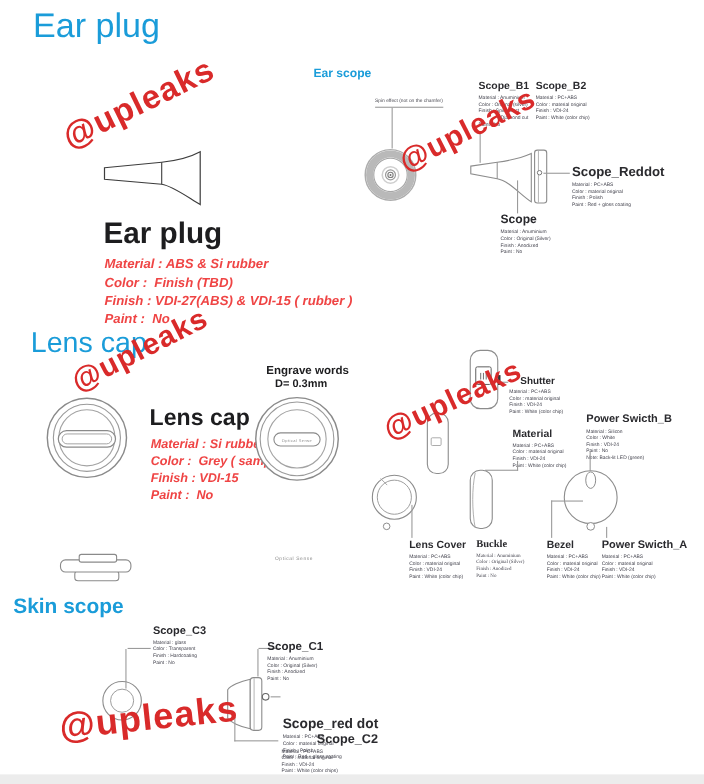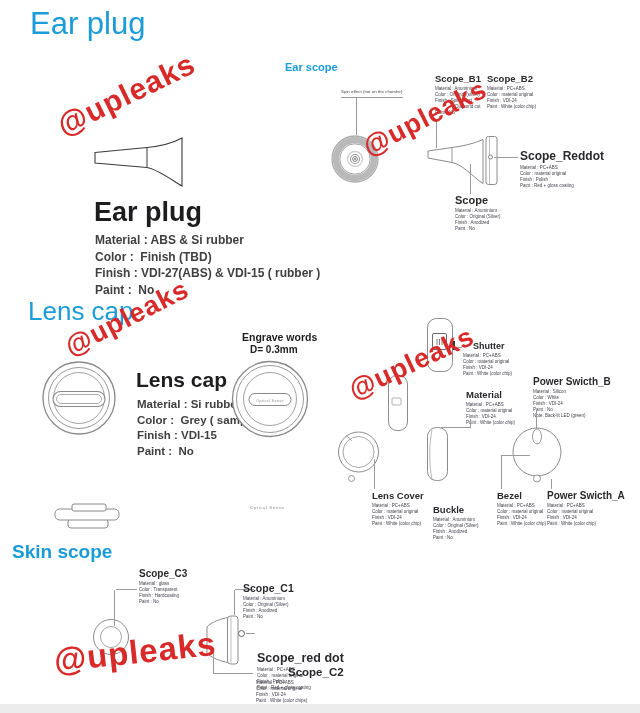--- a/index.html
+++ b/index.html
@@ -1,21 +1,21 @@
 <!DOCTYPE html>
 <html><head>
 <meta charset="utf-8">
 <style>
   html,body{margin:0;padding:0;background:#fff;}
   #page{position:relative;width:640px;height:713px;background:#ffffff;overflow:hidden;
         font-family:"Liberation Sans",sans-serif;}
   .blue-title{position:absolute;color:#1a9cd9;font-weight:400;white-space:nowrap;}
   .blue-label{position:absolute;color:#1a9cd9;font-weight:600;white-space:nowrap;}
   .black-heading{position:absolute;color:#1d1d1f;font-weight:600;white-space:nowrap;}
-  .main-specs{position:absolute;color:#404040;font-weight:600;font-size:12px;line-height:16.5px;white-space:pre;}
+  .main-specs{position:absolute;color:#ef4444;font-weight:600;font-size:12px;line-height:16.5px;white-space:pre;font-style:italic;}
   .part{position:absolute;}
   .pname{font-weight:600;color:#2a2a2e;white-space:nowrap;margin-bottom:2px;}
   .tiny{font-size:7.5px;line-height:1.32;color:#3f3f4a;transform:scale(0.6);transform-origin:0 0;white-space:pre;width:max-content;}
   .spin-note{position:absolute;font-size:8px;color:#4a4a52;transform:scale(0.55);transform-origin:0 0;white-space:pre;}
   .hl{position:absolute;height:1px;background:#9b9b9b;}
   .vl{position:absolute;width:1px;background:#9b9b9b;}
   .wm{position:absolute;color:#d92a2a;font-weight:700;letter-spacing:1px;white-space:nowrap;}
   .dot{position:absolute;width:5px;height:5px;border:1px solid #666;border-radius:50%;background:#fff;}
   .bottom-bar{position:absolute;left:0;top:704px;width:640px;height:9px;background:#ececec;}
   svg{position:absolute;overflow:visible;}
@@ -158,21 +158,21 @@
   <div class="vl" style="left:374px;top:459px;height:30px;"></div>
   <div class="part" style="left:372px;top:490px;">
     <div class="pname" style="font-size:9.5px;">Lens Cover</div>
     <div class="tiny"><div>Material : PC+ABS</div><div>Color : material original</div><div>Finish : VDI-24</div><div>Paint : White (color chip)</div></div>
   </div>
 
   <svg style="left:424px;top:424px;" width="28" height="60" viewBox="0 0 28 60">
     <rect x="3.5" y="3.5" width="20" height="53" rx="9" fill="#fff" stroke="#8c8c8c" stroke-width="1"></rect>
     <path d="M8,6 C5,20 5,40 8,56" fill="none" stroke="#a5a5a5" stroke-width="0.8"></path>
   </svg>
-  <div class="part" style="left:433px;top:504px;">
+  <div class="part" style="left:433px;top:490px;font-family:Liberation Serif, serif;">
     <div class="pname" style="font-size:9.5px;">Buckle</div>
     <div class="tiny"><div>Material : Anuminium</div><div>Color : Original (Silver)</div><div>Finish : Anodized</div><div>Paint : No</div></div>
   </div>
 
   <svg style="left:508px;top:422px;" width="60" height="62" viewBox="0 0 60 62">
     <circle cx="29" cy="30" r="24" fill="#fff" stroke="#8c8c8c" stroke-width="1"></circle>
     <ellipse cx="29" cy="14.5" rx="4.5" ry="7.5" fill="#fff" stroke="#8c8c8c" stroke-width="0.9"></ellipse>
     <circle cx="29" cy="56.5" r="3.5" fill="#fff" stroke="#8c8c8c" stroke-width="0.9"></circle>
   </svg>
   <div class="hl" style="left:501px;top:455px;width:29px;"></div>

